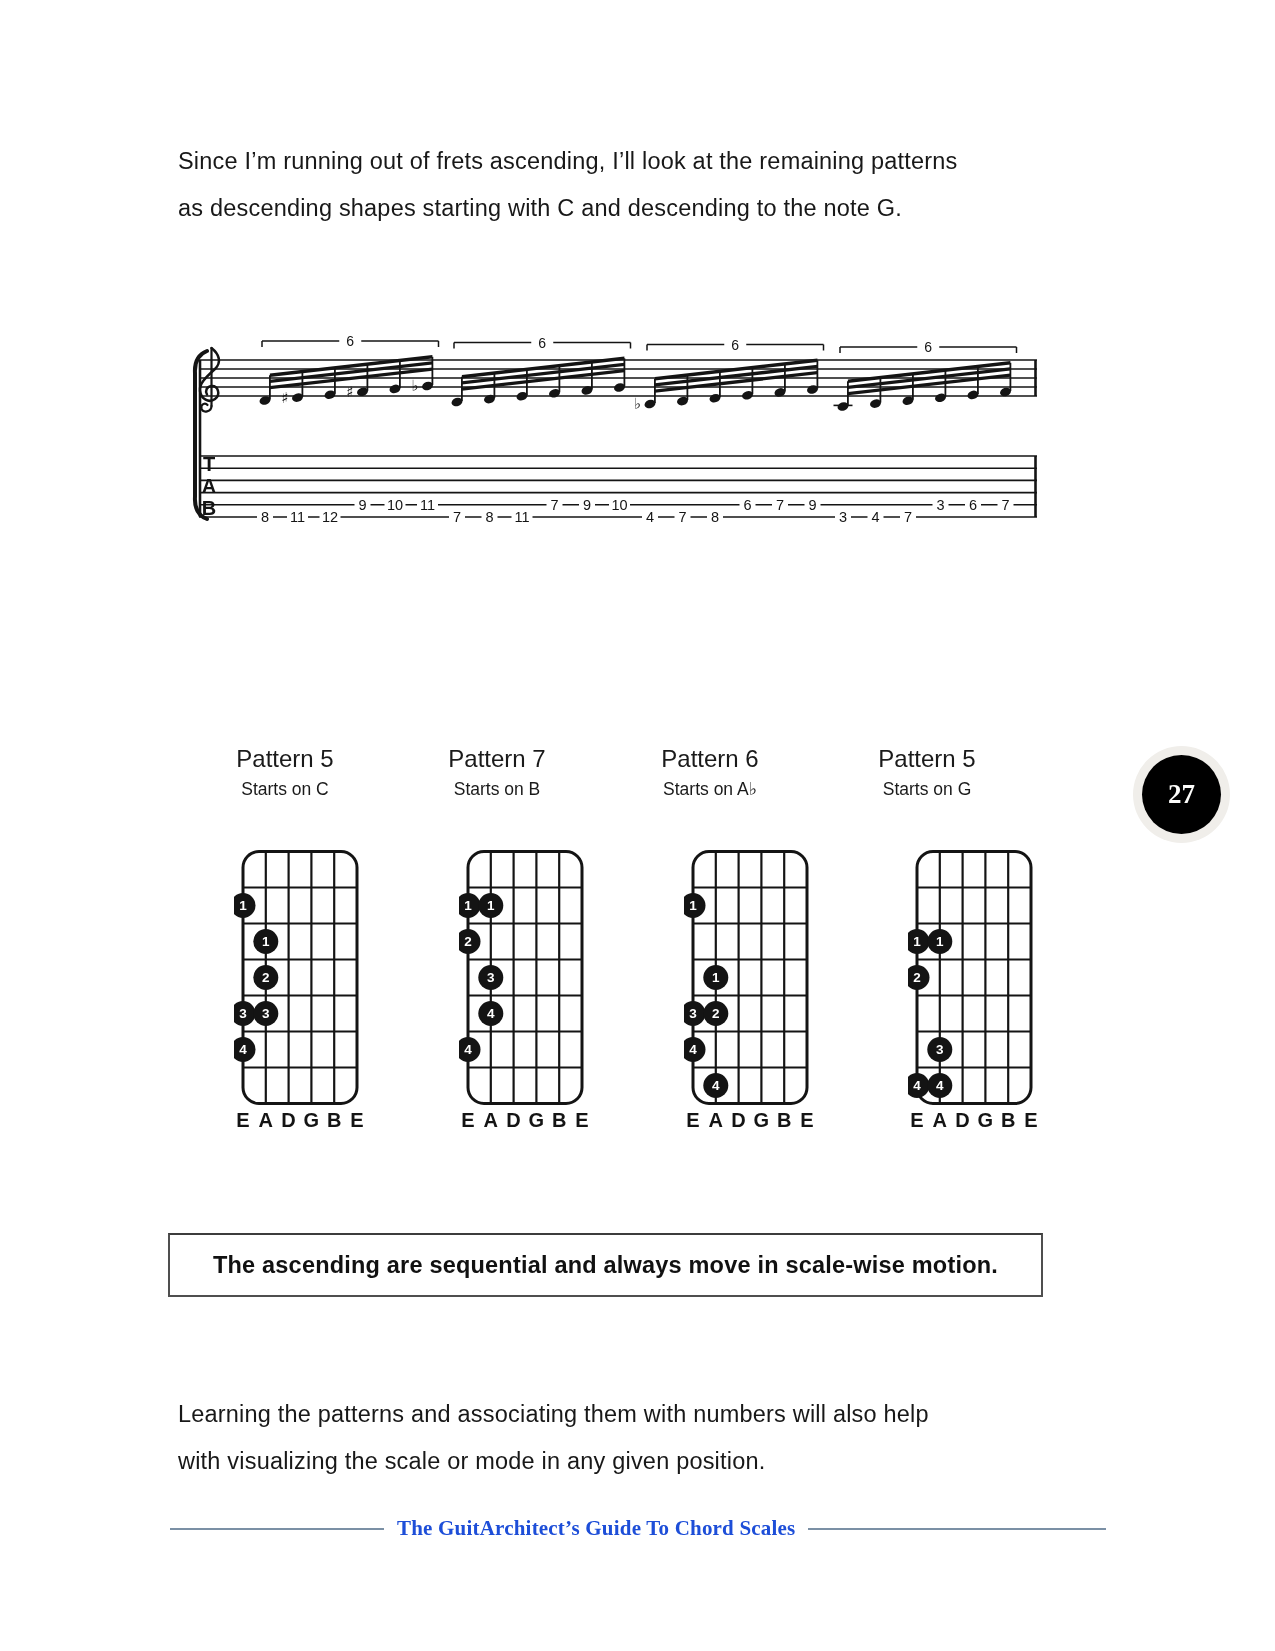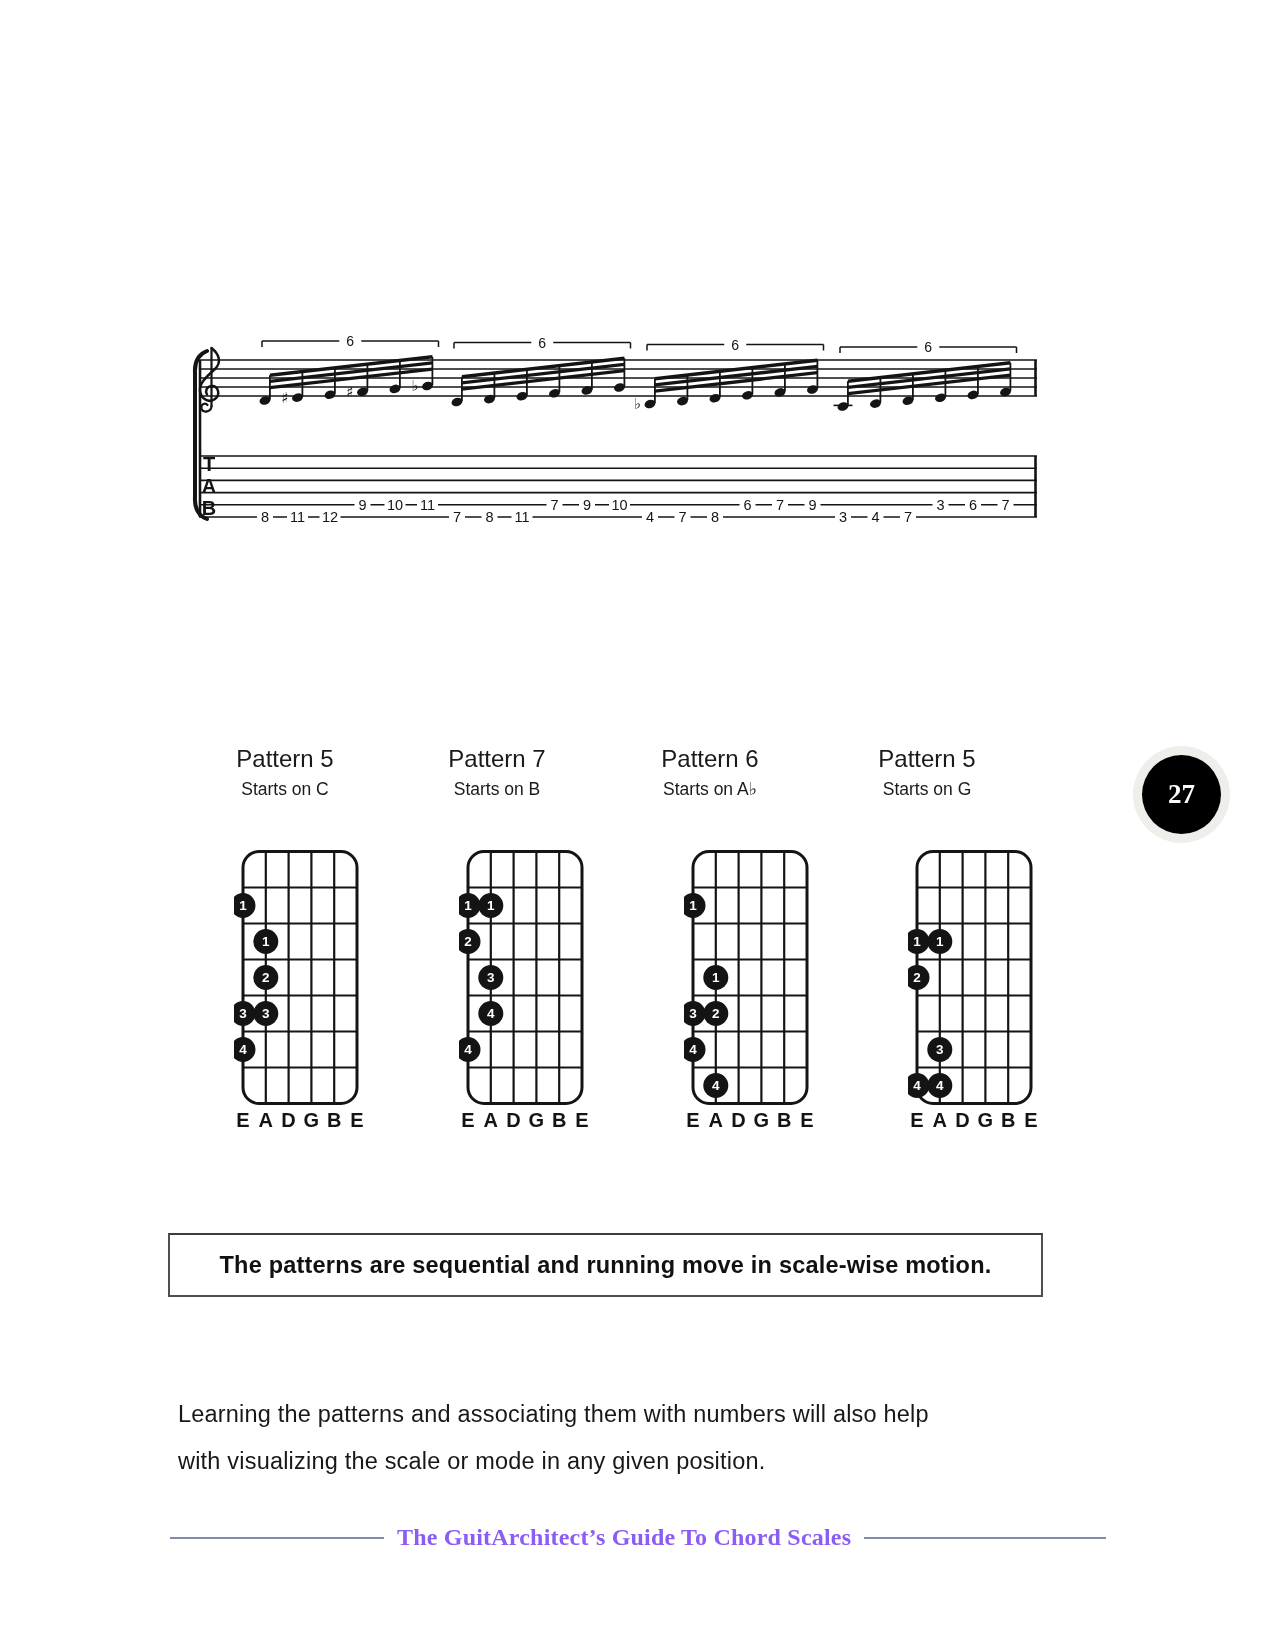--- a/index.html
+++ b/index.html
@@ -18,28 +18,32 @@
               background:#000000;color:#fdfdfb;display:flex;align-items:center;justify-content:center;
               font-family:"Liberation Serif",serif;font-weight:700;font-size:27px;
               box-shadow:0 0 0 9px #f0eeea;}
   .callout{position:absolute;left:168px;top:1233px;width:875px;height:64px;border:2px solid #4f4f4f;
            border-top-color:#3c3c3c;display:flex;align-items:center;justify-content:center;
            font-weight:700;font-size:23.5px;letter-spacing:0.2px;color:#111;background:#fff;}
   .footer{position:absolute;left:170px;top:1516px;width:936px;display:flex;align-items:center;}
   .footer-rule{height:2px;background:#7b90a5;}
   .footer-rule.left{width:214px;}
   .footer-rule.right{flex:1;}
-  .footer-title{font-family:"Liberation Serif",serif;font-weight:700;font-size:24px;
-                margin:8px 13px;white-space:nowrap;color:#8b5cf6;letter-spacing:0.2px;}
+  .footer-title{font-family:"Liberation Serif",serif;font-weight:700;font-size:21px;
+                margin:0 13px;white-space:nowrap;color:#1d4ed8;letter-spacing:0.2px;}
 </style>
 </head>
 <body>
 
 <div class="page">
 
+  <p class="body-text intro">
+    <span>Since I’m running out of frets ascending, I’ll look at the remaining patterns</span>
+    <span>as descending shapes starting with C and descending to the note G.</span>
+  </p>
 
   <div id="notation-host">
       <svg viewBox="183 336 872 196" width="872" height="196" class="notation-svg" style="left: 183px; top: 336px;">
         <g>
           <line x1="199" y1="360" x2="1037" y2="360" stroke="#141414" stroke-width="1.6"></line>
           <line x1="199" y1="369" x2="1037" y2="369" stroke="#141414" stroke-width="1.6"></line>
           <line x1="199" y1="378" x2="1037" y2="378" stroke="#141414" stroke-width="1.6"></line>
           <line x1="199" y1="387" x2="1037" y2="387" stroke="#141414" stroke-width="1.6"></line>
           <line x1="199" y1="396" x2="1037" y2="396" stroke="#141414" stroke-width="1.6"></line>
         </g>
@@ -389,21 +393,21 @@
         <text x="100.2" y="284" font-size="20" fill="#141414" text-anchor="middle" font-family="&quot;Liberation Sans&quot;,&quot;DejaVu Sans&quot;,sans-serif" font-weight="700">B</text>
         <text x="123" y="284" font-size="20" fill="#141414" text-anchor="middle" font-family="&quot;Liberation Sans&quot;,&quot;DejaVu Sans&quot;,sans-serif" font-weight="700">E</text>
       </svg>
     </div>
 
   <div class="page-badge">
     <span>27</span>
   </div>
 
   <div class="callout">
-    <span>The patterns are sequential and running move in scale-wise motion.</span>
+    <span>The ascending are sequential and always move in scale-wise motion.</span>
   </div>
 
   <p class="body-text learning">
     <span>Learning the patterns and associating them with numbers will also help</span>
     <span>with visualizing the scale or mode in any given position.</span>
   </p>
 
   <div class="footer">
     <span class="footer-rule left"></span>
     <span class="footer-title">The GuitArchitect’s Guide To Chord Scales</span>

